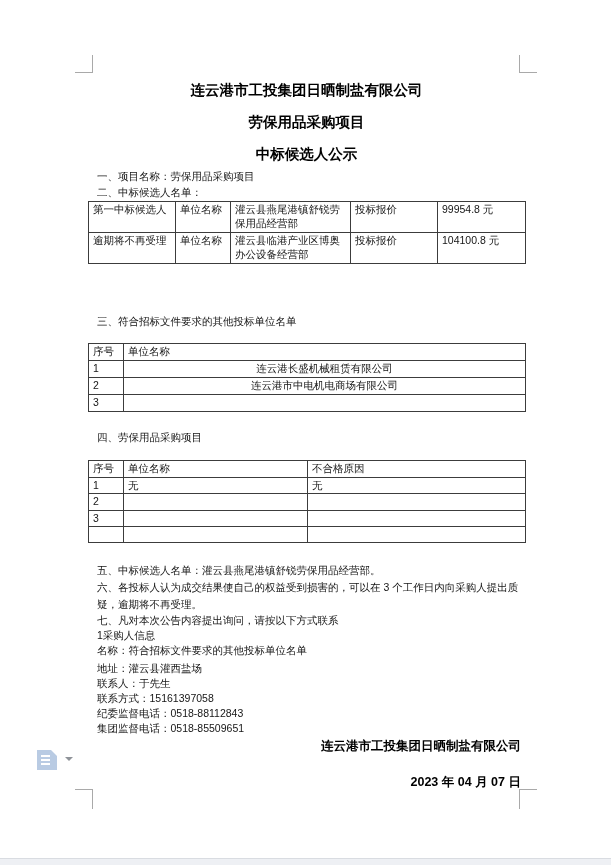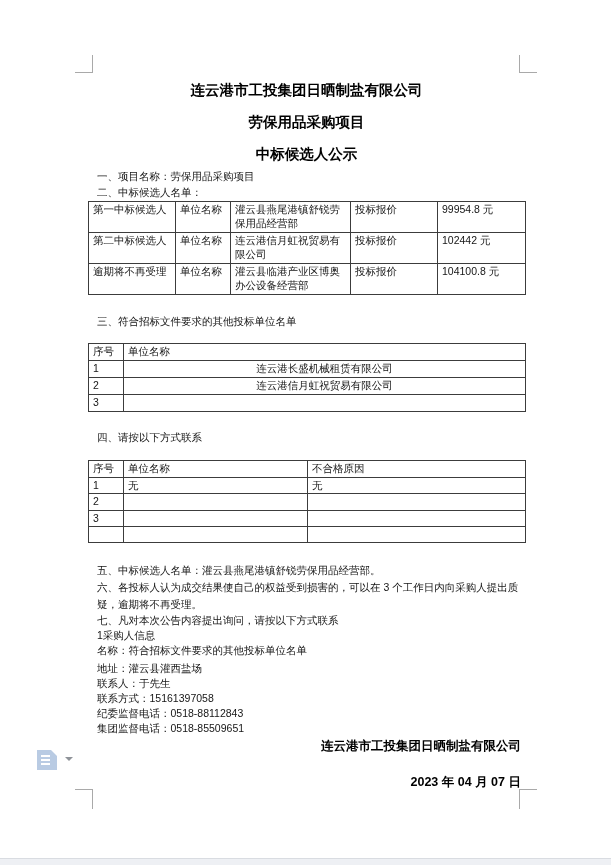--- a/index.html
+++ b/index.html
@@ -87,27 +87,20 @@
       </colgroup>
     <tbody>
       <tr>
         <td>第一中标候选人</td>
         <td>单位名称</td>
         <td>灌云县燕尾港镇舒锐劳保用品经营部</td>
         <td>投标报价</td>
         <td>99954.8 元</td>
       </tr>
       <tr>
-        <td>第二中标候选人</td>
-        <td>单位名称</td>
-        <td>连云港信月虹祝贸易有限公司</td>
-        <td>投标报价</td>
-        <td>102442 元</td>
-      </tr>
-      <tr>
         <td>逾期将不再受理</td>
         <td>单位名称</td>
         <td>灌云县临港产业区博奥办公设备经营部</td>
         <td>投标报价</td>
         <td>104100.8 元</td>
       </tr>
     </tbody>
   </table>
 
   <div class="tline" style="top:315px">三、符合招标文件要求的其他投标单位名单</div>
@@ -121,30 +114,30 @@
       <tr>
         <td>序号</td>
         <td>单位名称</td>
       </tr>
       <tr>
         <td>1</td>
         <td class="ctr">连云港长盛机械租赁有限公司</td>
       </tr>
       <tr>
         <td>2</td>
-        <td class="ctr">连云港信月虹祝贸易有限公司</td>
+        <td class="ctr">连云港市中电机电商场有限公司</td>
       </tr>
       <tr>
         <td>3</td>
         <td class="ctr"></td>
       </tr>
     </tbody>
   </table>
 
-  <div class="tline" style="top:431px">四、请按以下方式联系</div>
+  <div class="tline" style="top:431px">四、劳保用品采购项目</div>
 
   <table class="doc-table tbl-invalid" style="top:460px">
     <colgroup>
         <col style="width:35px">
         <col style="width:184px">
         <col style="width:218px">
       </colgroup>
     <tbody>
       <tr>
         <td>序号</td>

